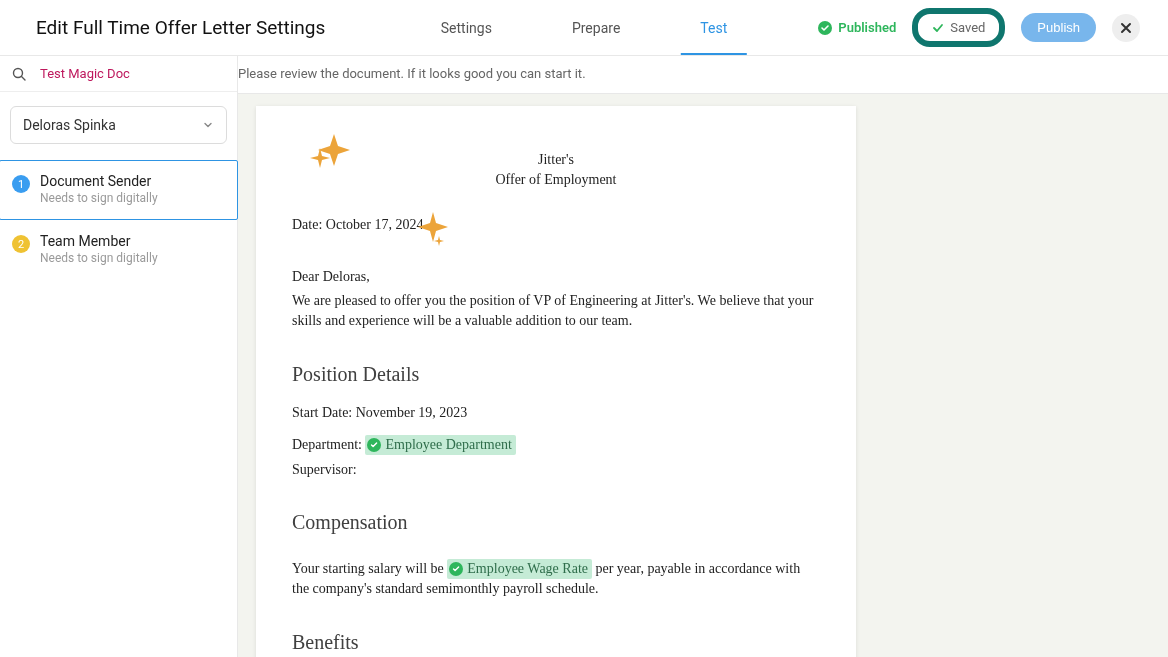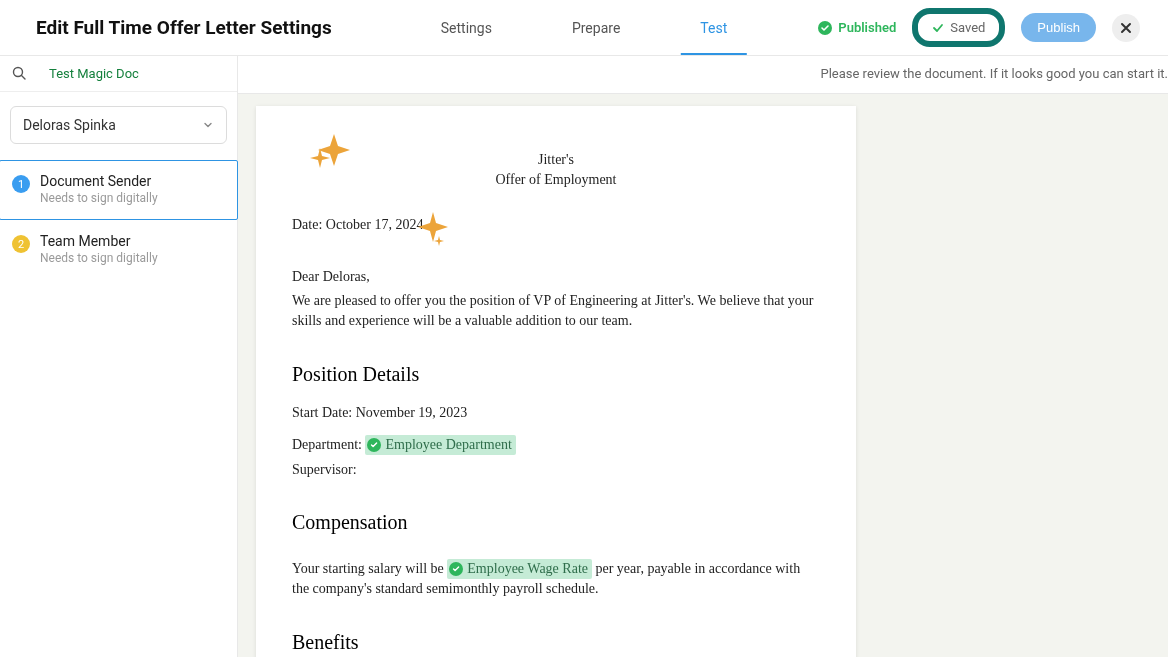--- a/index.html
+++ b/index.html
@@ -1,53 +1,53 @@
 <!DOCTYPE html>
 <html><head>
   <meta charset="utf-8">
   <style>
     * { margin:0; padding:0; box-sizing:border-box; }
     body { font-family:-apple-system,BlinkMacSystemFont,"Segoe UI",Roboto,sans-serif; background:#fff; width:1168px; height:657px; overflow:hidden; color:#333; }
     .topbar { height:56px; display:flex; align-items:center; padding:0 0 0 36px; border-bottom:1px solid #e8e8e8; position:relative; }
-    .page-title { font-size:19px; font-weight:700; color:#111; }
+    .page-title { font-size:19px; font-weight:400; color:#111; }
     .tabs { position:absolute; left:50%; transform:translateX(-50%); display:flex; gap:80px; height:100%; align-items:center; }
     .tab { font-size:14px; color:#555; cursor:pointer; position:relative; height:100%; display:flex; align-items:center; }
     .tab.active { color:#2e94e3; }
     .tab.active::after { content:""; position:absolute; bottom:0; left:-20px; right:-20px; height:2px; background:#2e94e3; }
     .top-actions { margin-left:auto; display:flex; align-items:center; gap:16px; padding-right:28px; }
     .status-pill { display:flex; align-items:center; gap:6px; font-size:13px; font-weight:600; }
     .status-published { color:#2eb65c; }
     .saved-pill { display:flex; align-items:center; gap:6px; font-size:13px; color:#666; border:6px solid #0f766e; border-radius:18px; padding:6px 14px; }
     .publish-btn { background:#78b6ec; color:#fff; border:none; border-radius:18px; padding:7px 16px; font-size:13px; cursor:pointer; }
     .close-btn { width:28px; height:28px; border-radius:50%; background:#eee; display:flex; align-items:center; justify-content:center; cursor:pointer; font-size:16px; font-weight:600; color:#333; }
     .main { display:flex; height:calc(657px - 56px); }
     .sidebar { width:238px; border-right:1px solid #e8e8e8; background:#fff; }
-    .search-row { display:flex; align-items:flex-start; gap:23px; padding:10px 12px; border-bottom:1px solid #eee; font-size:13px; color:#15803d; }
+    .search-row { display:flex; align-items:center; gap:14px; padding:10px 12px; border-bottom:1px solid #eee; font-size:13px; color:#be185d; }
     .search-row svg { flex-shrink:0; }
     .person-select { margin:14px 10px 16px; border:1px solid #dcdcdc; border-radius:6px; padding:10px 12px; font-size:14px; color:#333; display:flex; align-items:center; justify-content:space-between; cursor:pointer; }
     .signer-list { display:flex; flex-direction:column; }
     .signer { display:flex; align-items:flex-start; gap:10px; padding:12px 12px 14px; border:1px solid transparent; border-left:none; border-right:none; }
     .signer.active { border:1px solid #2e94e3; border-radius:2px; margin-left:-1px; margin-right:-1px; }
     .badge-num { width:18px; height:18px; border-radius:50%; color:#fff; font-size:11px; display:flex; align-items:center; justify-content:center; margin-top:2px; flex-shrink:0; }
     .badge-blue { background:#3a9df0; }
     .badge-yellow { background:#efc233; }
     .signer-title { font-size:14px; color:#222; }
     .signer-sub { font-size:12px; color:#9a9a9a; margin-top:2px; }
     .content { flex:1; display:flex; flex-direction:column; background:#f3f4ef; position:relative; }
-    .review-bar { font-size:13px; color:#666; text-align:right; padding:10px 0 12px; background:#fff; border-bottom:1px solid #e8e8e8; }
+    .review-bar { font-size:13px; color:#666; text-align:left; padding:10px 0 12px; background:#fff; border-bottom:1px solid #e8e8e8; }
     .doc-wrap { flex:1; overflow:auto; padding:12px 0 0 18px; position:relative; }
     .doc-wrap::-webkit-scrollbar { width:8px; }
     .doc-wrap::-webkit-scrollbar-thumb { background:#c8c8c8; border-radius:4px; }
     .paper { width:600px; background:#fff; box-shadow:0 1px 4px rgba(0,0,0,.1); padding:44px 36px 40px; font-family:"Times New Roman",Georgia,serif; color:#222; font-size:14px; line-height:1.45; position:relative; }
     .paper h2.center { text-align:center; font-size:14px; font-weight:400; }
     .paper .sub-center { text-align:center; font-size:14px; margin-bottom:24px; }
     .paper .date-line { margin-bottom:32px; }
     .paper p { margin-bottom:4px; }
     .paper .para { margin-bottom:28px; }
-    .paper h3 { font-family:"Times New Roman",Georgia,serif; font-size:20px; font-weight:400; margin:18px 0 14px; color:#000000; }
+    .paper h3 { font-family:"Times New Roman",Georgia,serif; font-size:20px; font-weight:400; margin:18px 0 14px; color:#404040; }
     .field-pill { display:inline-flex; align-items:center; gap:4px; background:#c5ebd6; border-radius:2px; padding:0 4px 0 2px; font-size:14px; color:#2f6d4b;margin-top:8px; }
     .field-pill .chk { width:14px; height:14px; border-radius:50%; background:#2eb65c; display:inline-flex; align-items:center; justify-content:center; }
     .field-pill .chk svg { display:block; }
     .sparkle { position:absolute; pointer-events:none; }
   </style>
 </head>
 <body>
 
 <div class="topbar">
   <div class="page-title">Edit Full Time Offer Letter Settings</div>

